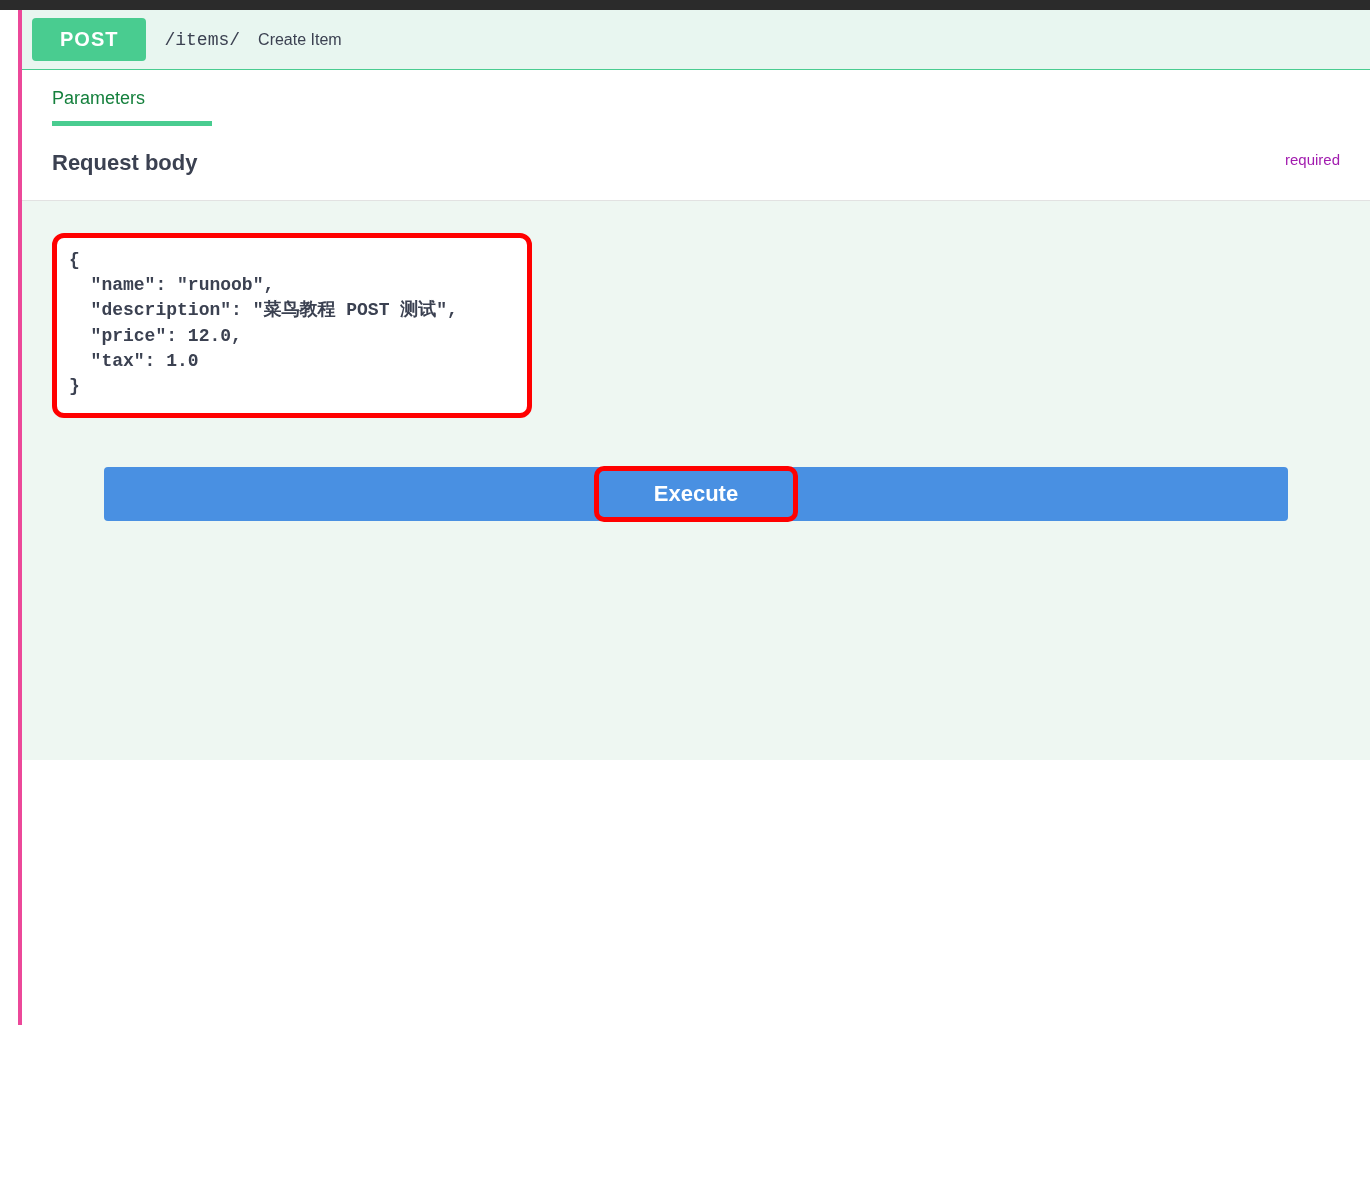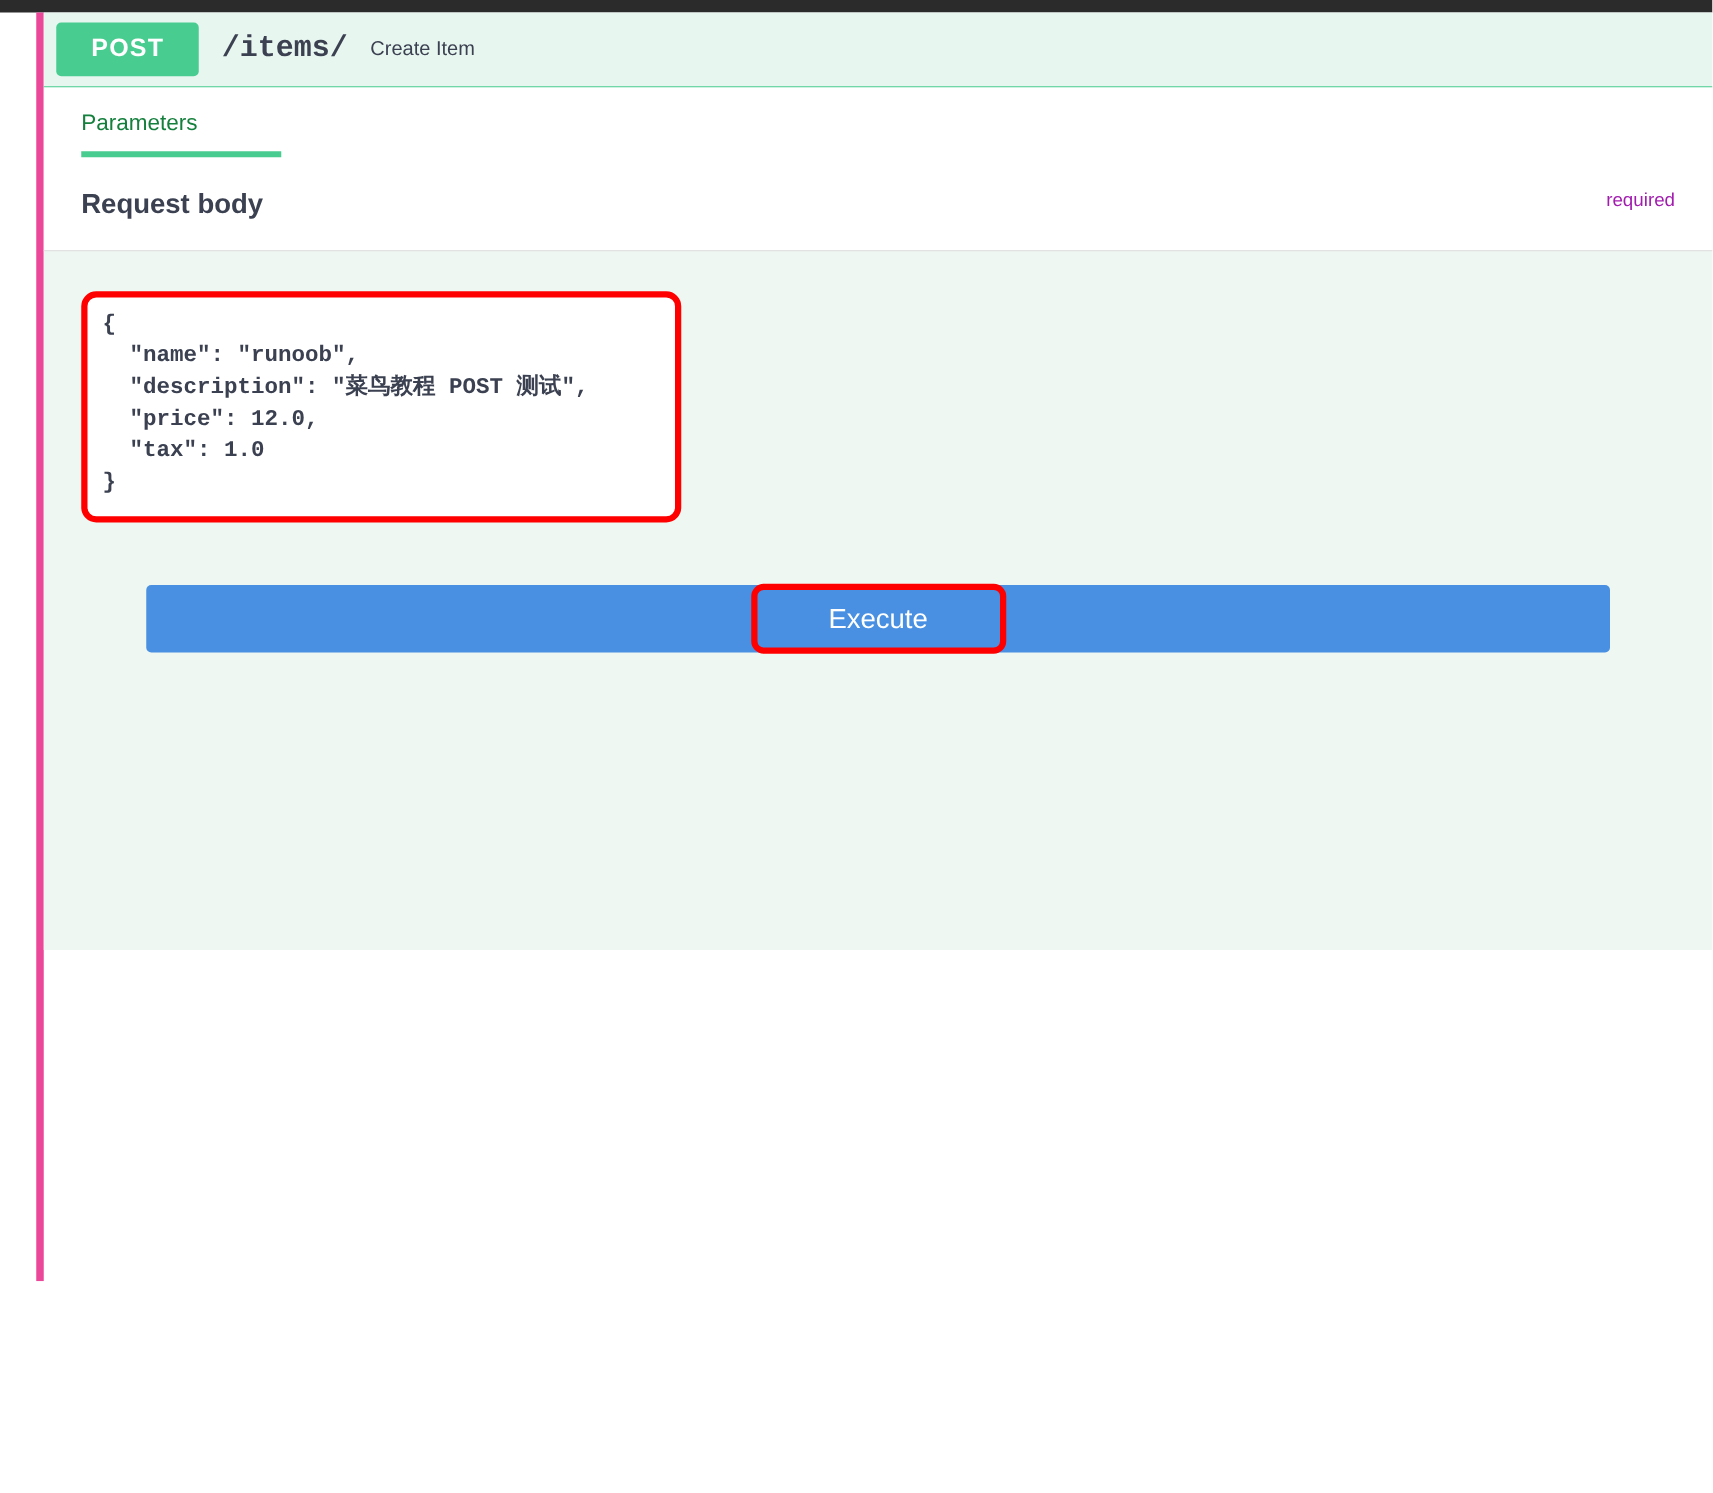--- a/index.html
+++ b/index.html
@@ -6,22 +6,22 @@
     body {
       font-family: -apple-system, BlinkMacSystemFont, "Segoe UI", sans-serif;
       background: #fff;
       width: 1370px;
     }
     .topbar {
       height: 10px;
       background: #2b2b2b;
     }
     .container {
-      border-left: 6px solid #ec4899;
-      margin-left: 29px;
+      border-left: 4px solid #ec4899;
+      margin-left: 18px;
       min-height: 1015px;
       position: relative;
     }
     .opblock-summary {
       display: flex;
       align-items: center;
       padding: 8px 10px;
       background: #e8f6f0;
       border-bottom: 1px solid #49cc90;
       gap: 18px;
@@ -31,22 +31,22 @@
       color: #fff;
       font-weight: 700;
       font-size: 20px;
       padding: 10px 28px;
       border-radius: 4px;
       letter-spacing: 1px;
       font-family: -apple-system, sans-serif;
     }
     .path {
       font-family: "SFMono-Regular", Consolas, "Courier New", monospace;
-      font-weight: 700;
-      font-size: 24px;
+      font-weight: 400;
+      font-size: 18px;
       color: #3b4151;
     }
     .summary-text {
       font-size: 16px;
       color: #3b4151;
       font-weight: 400;
     }
     .section-tabs {
       padding: 18px 30px 0 30px;
       background: #fff;
@@ -117,21 +117,21 @@
     }
     .execute-row {
       padding: 0 52px;
       margin-top: 45px;
     }
     .execute-button {
       width: 100%;
       background: #4990e2;
       color: #fff;
       font-size: 22px;
-      font-weight: 400;
+      font-weight: 700;
       border: none;
       border-radius: 4px;
       padding: 14px 0;
       cursor: pointer;
       position: relative;
     }
     .execute-highlight {
       position: absolute;
       border: 5px solid #ff0000;
       border-radius: 10px;

